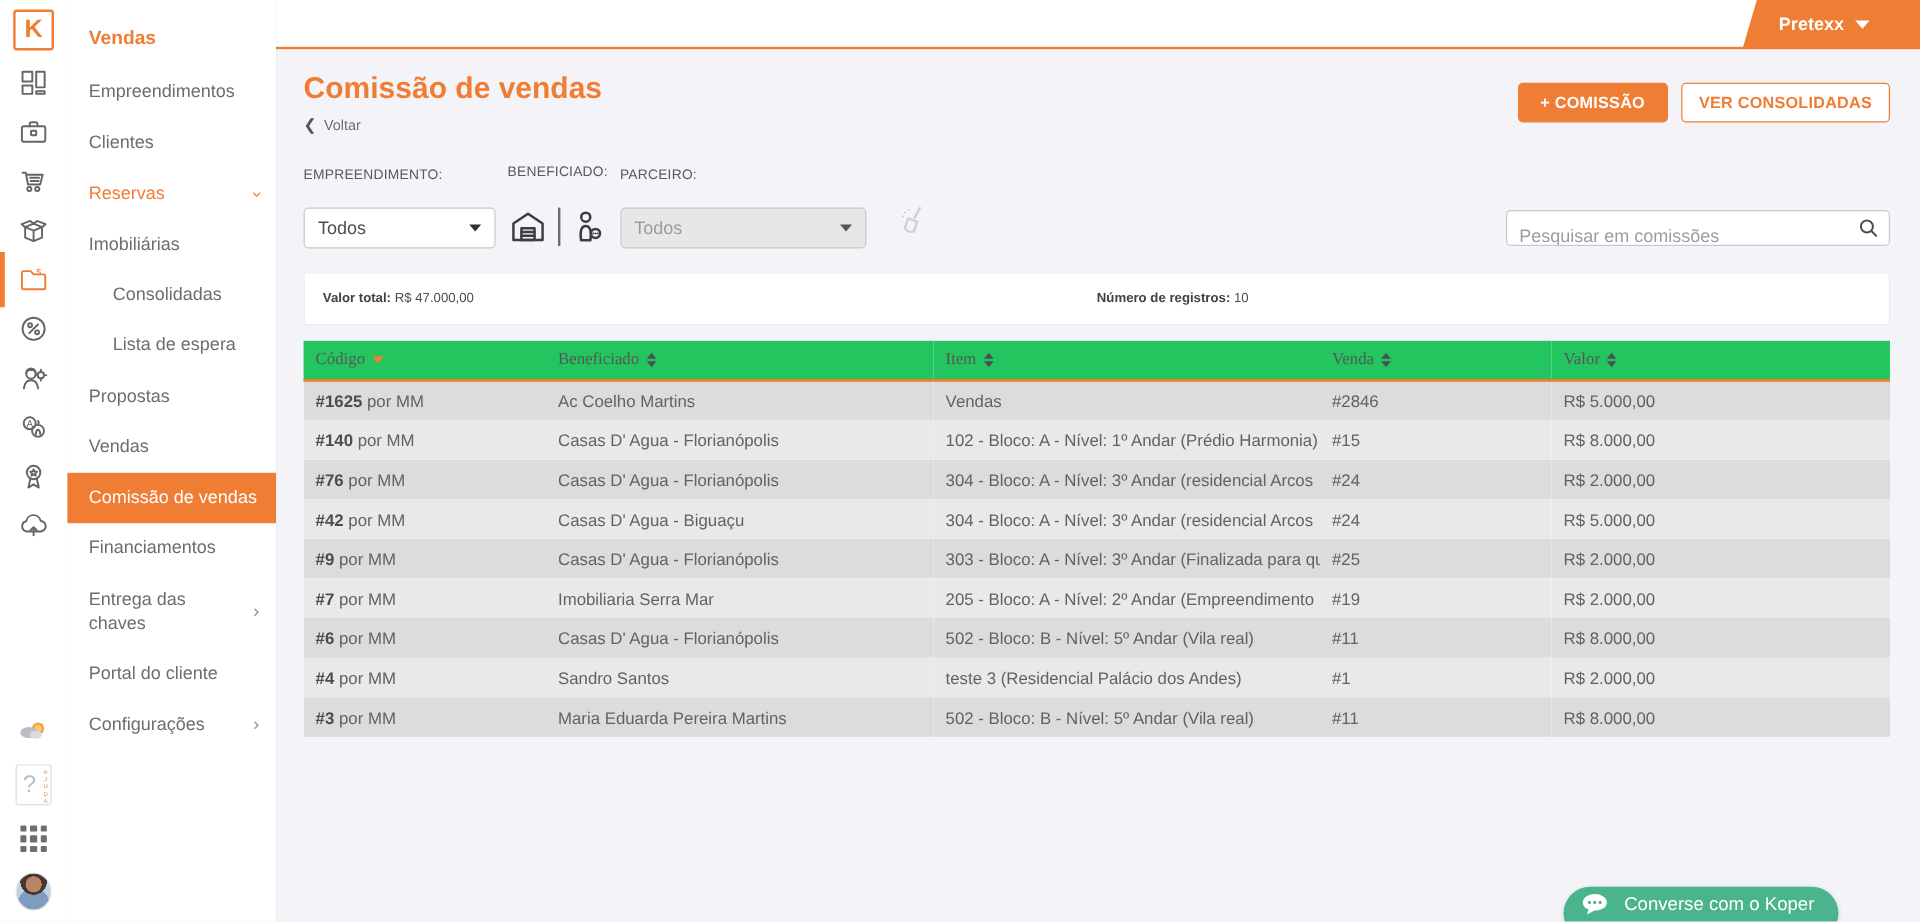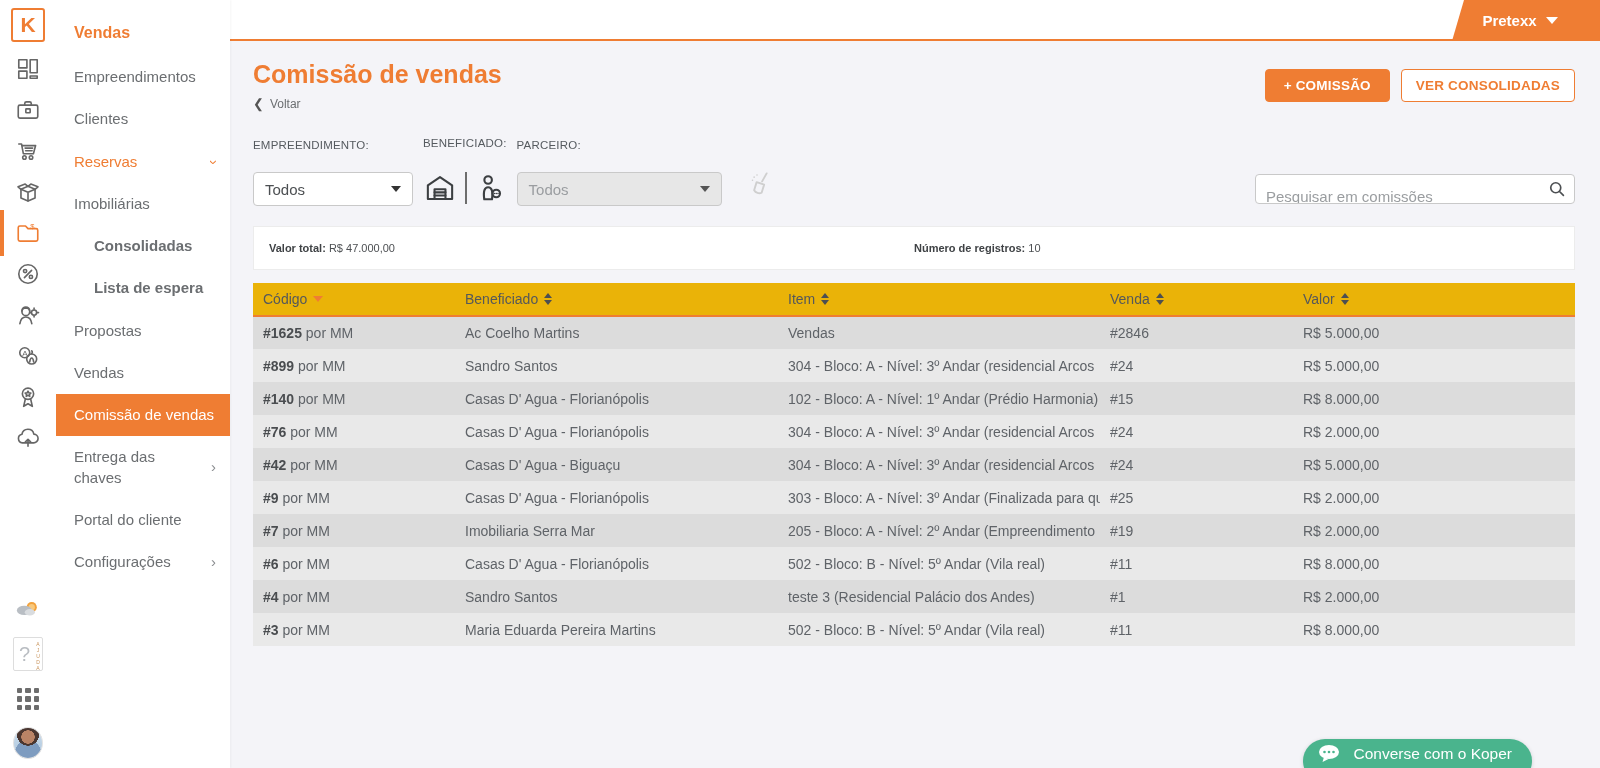--- a/index.html
+++ b/index.html
@@ -49,21 +49,21 @@
   .menu {
     position:absolute; left:56px; top:0; width:174px; height:768px;
     background:#fff; z-index:30; padding-top:20px;
     box-shadow:1px 0 2px rgba(0,0,0,0.04);
   }
   .menu-title { color:#ef7d33; font-weight:bold; font-size:16px; padding:4px 18px 14px 18px; }
   .menu-item {
     display:flex; align-items:center; justify-content:space-between;
     padding:11px 14px 11px 18px; font-size:15px; color:#6b6e71; cursor:pointer; line-height:1.35;
   }
-  .menu-item.indent { padding-left:38px;font-weight:bold; }
+  .menu-item.indent { padding-left:38px; }
   .menu-item.accent { color:#ef7d33; }
   .menu-item.active { background:#ef7d33; color:#fff; }
   .chev { font-size:15px; color:#8a8d90; flex:0 0 auto; margin-left:6px; }
   .menu-item.accent .chev { color:#ef7d33; }
   .chev.down { transform:rotate(90deg); display:inline-block; }
   
   .content { position:absolute; left:230px; top:0; right:0; bottom:0; }
   .topbar { height:41px; background:#fff; border-bottom:2px solid #ef7d33; position:relative; }
   .ribbon {
     position:absolute; right:0; top:0; height:41px; width:160px; background:#ef7d33;
@@ -108,21 +108,21 @@
   .search-input::placeholder { color:#9a9da0; }
   .search-icon { position:absolute; right:8px; top:5px; cursor:pointer; }
   
   .summary {
     margin-top:20px; background:#fff; border:1px solid #ececec;
     padding:15px 15px; display:grid; grid-template-columns:1fr 1fr; font-size:11px; color:#4c4f52;
   }
   .summary b { color:#3f4245; }
   
   table { width:100%; border-collapse:collapse; margin-top:13px; table-layout:fixed; }
-  thead tr { background:#eab308; }
+  thead tr { background:#22c55e;font-family:Liberation Serif, serif; }
   th {
     text-align:left; font-size:14px; font-weight:400; color:#55585b;
     padding:8px 10px; border-bottom:2px solid #ef7d33; cursor:pointer; white-space:nowrap;
   }
   .th-inner { display:inline-flex; align-items:center; gap:6px; }
   .sort-both { display:inline-flex; flex-direction:column; gap:2px; }
   .sort-both i { display:block; width:0; height:0; border-left:4px solid transparent; border-right:4px solid transparent; }
   .sort-both .up { border-bottom:5px solid #4c4f52; }
   .sort-both .dn { border-top:5px solid #4c4f52; }
   .sort-desc { width:0; height:0; border-left:5px solid transparent; border-right:5px solid transparent; border-top:6px solid #ef7d33; display:inline-block; }
@@ -282,20 +282,23 @@
         <span>Lista de espera</span>
       </div>
       <div class="menu-item">
         <span>Propostas</span>
       </div>
       <div class="menu-item">
         <span>Vendas</span>
       </div>
       <div class="menu-item active">
         <span>Comissão de vendas</span>
+      </div>
+      <div class="menu-item">
+        <span>Financiamentos</span>
       </div>
       <div class="menu-item">
         <span>Entrega das chaves</span>
         <span class="chev">›</span>
       </div>
       <div class="menu-item">
         <span>Portal do cliente</span>
       </div>
       <div class="menu-item">
         <span>Configurações</span>
@@ -438,27 +441,20 @@
       </thead>
       <tbody id="table-body">
           <tr>
             <td><span class="code">#1625</span><span> por MM</span></td>
             <td>Ac Coelho Martins</td>
             <td>Vendas</td>
             <td>#2846</td>
             <td>R$ 5.000,00</td>
           </tr>
           <tr>
-            <td><span class="code">#899</span><span> por MM</span></td>
-            <td>Sandro Santos</td>
-            <td>304 - Bloco: A - Nível: 3º Andar (residencial Arcos</td>
-            <td>#24</td>
-            <td>R$ 5.000,00</td>
-          </tr>
-          <tr>
             <td><span class="code">#140</span><span> por MM</span></td>
             <td>Casas D' Agua - Florianópolis</td>
             <td>102 - Bloco: A - Nível: 1º Andar (Prédio Harmonia)</td>
             <td>#15</td>
             <td>R$ 8.000,00</td>
           </tr>
           <tr>
             <td><span class="code">#76</span><span> por MM</span></td>
             <td>Casas D' Agua - Florianópolis</td>
             <td>304 - Bloco: A - Nível: 3º Andar (residencial Arcos</td>

